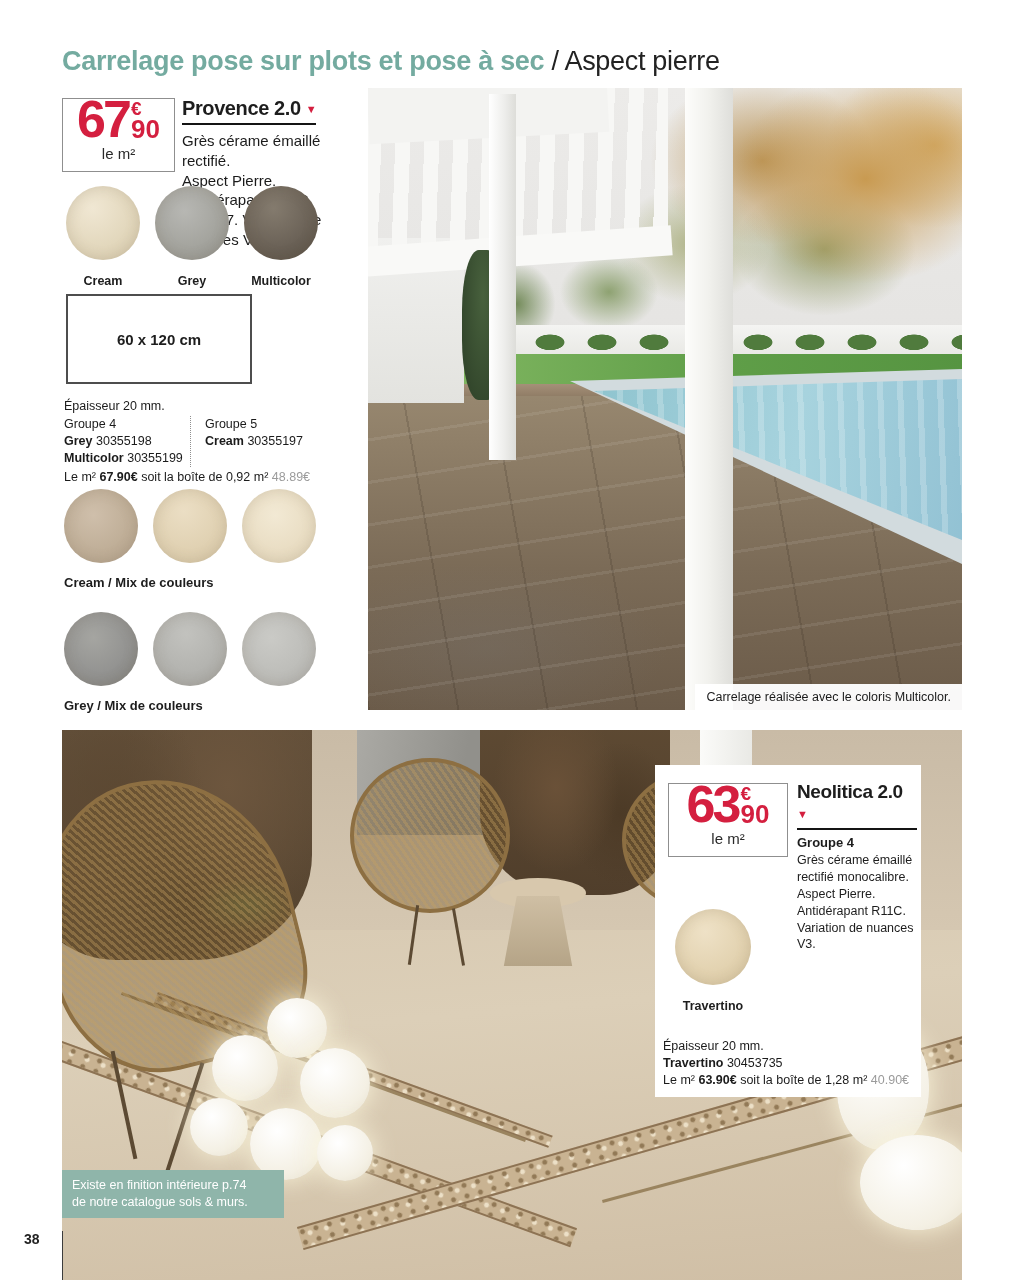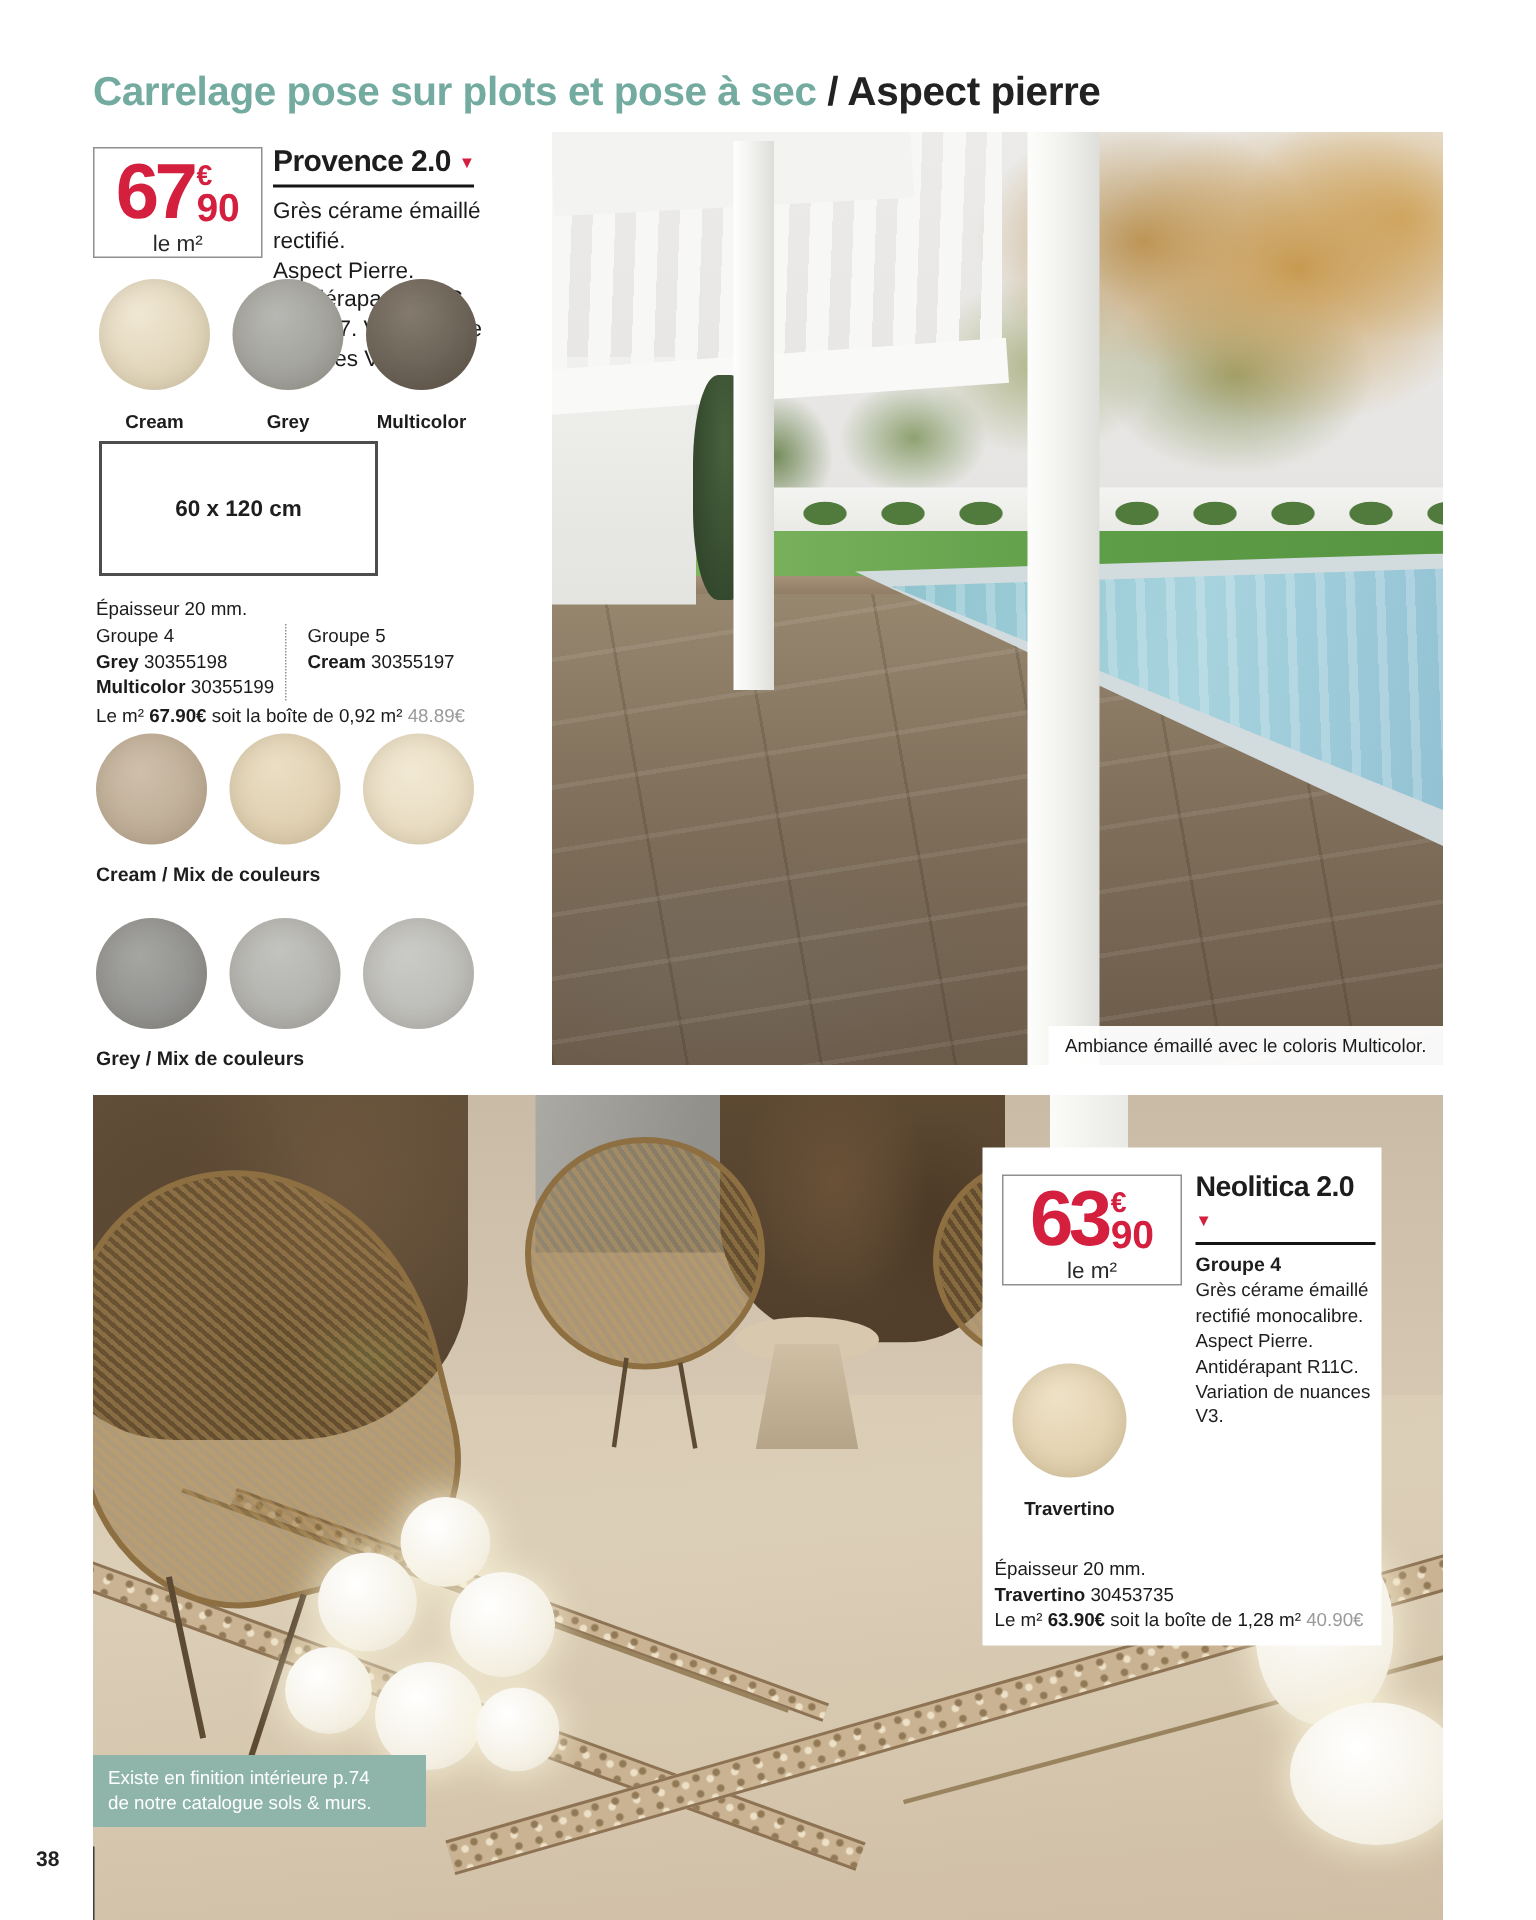--- a/index.html
+++ b/index.html
@@ -3,24 +3,24 @@
 <meta charset="utf-8">
 <style>
   * { margin:0; padding:0; box-sizing:border-box; }
   html,body { background:#ffffff; }
   body { font-family:"Liberation Sans", sans-serif; color:#1d1d1d; }
   .page { position:relative; width:1024px; height:1280px; background:#fff; overflow:hidden; }
 
   
   .page-title { position:absolute; left:62px; top:46px; font-size:27px; font-weight:800; letter-spacing:-0.3px; }
   .page-title .teal { color:#74aba0; }
-  .page-title .suffix { color:#222; font-weight:700; }
-
-  
-  .price-box { position:absolute; background:#fff; border:1px solid #8f8f8f; display:flex; flex-direction:column; align-items:center; justify-content:flex-end; }
+  .page-title .suffix { color:#222; font-weight:400; }
+
+  
+  .price-box { position:absolute; background:#fff; border:1px solid #8f8f8f; display:flex; flex-direction:column; align-items:center; justify-content:flex-start; }
   .pb1 { left:62px; top:98px; width:113px; height:74px; }
   .price-row { display:flex; align-items:flex-start; line-height:.8; }
   .price-euros { font-size:52px; font-weight:800; color:#d41f3f; letter-spacing:-3px; }
   .price-frac { display:flex; flex-direction:column; align-items:flex-start; margin-left:2px; margin-top:1px; }
   .price-cur { font-size:19px; font-weight:800; color:#d41f3f; line-height:.9; }
   .price-cents { font-size:26px; font-weight:800; color:#d41f3f; line-height:.95; }
   .price-unit { font-size:15px; color:#2a2a2a; margin-top:3px; }
 
   
   .prod-head1 { position:absolute; left:182px; top:97px; width:180px; }
@@ -278,21 +278,21 @@
     <div class="pt-floor"></div>
     <div class="pt-coping"></div>
     <div class="pt-water"></div>
     <div class="pt-housewall"></div>
     <div class="pt-pergola"></div>
     <div class="pt-pergola-top"></div>
     <div class="pt-pergola-beam"></div>
     <div class="pt-plant"></div>
     <div class="pt-col-left"></div>
     <div class="pt-col-center"></div>
-    <div class="pt-caption">Ambiance émaillé avec le coloris Multicolor.</div>
+    <div class="pt-caption">Carrelage réalisée avec le coloris Multicolor.</div>
   </div>
 
   <div class="photo-bottom">
     <div class="pb-backwash"></div>
     <div class="pb-trunk1"></div>
     <div class="pb-moss"></div>
     <div class="pb-rockgrey"></div>
     <div class="pb-trunk2"></div>
     <div class="pb-colwhite"></div>
     <div class="chair chair-fill chair-mid"></div>

